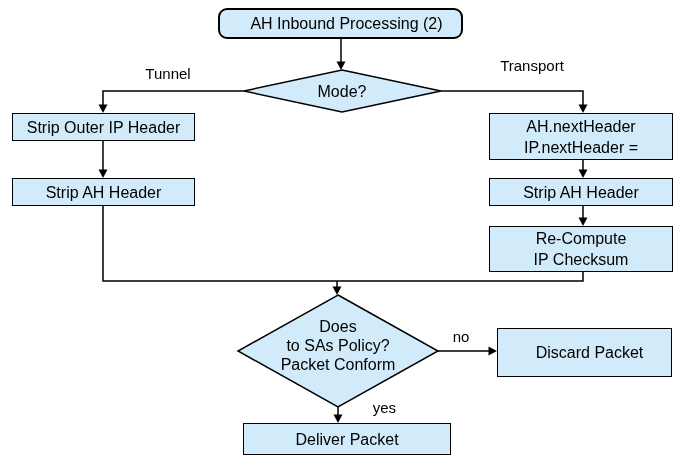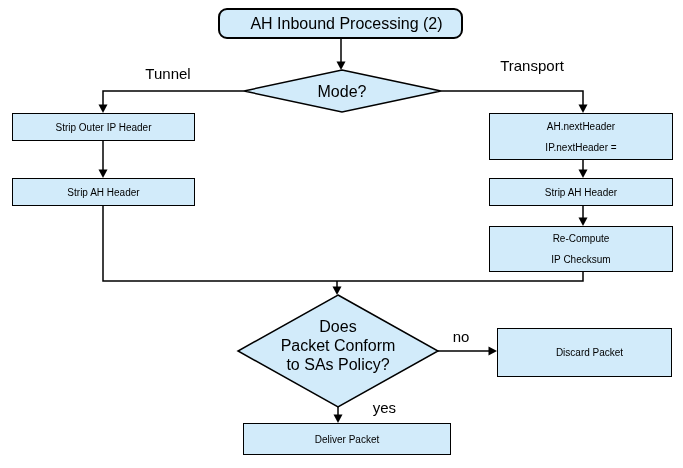--- a/index.html
+++ b/index.html
@@ -19,21 +19,21 @@
   .node {
     position: absolute;
     background: #d2ebfa;
     border: 1.5px solid #000000;
     box-sizing: border-box;
     display: flex;
     flex-direction: column;
     align-items: center;
     justify-content: center;
     text-align: center;
-    font-size: 10px;
+    font-size: 16px;
     line-height: 21px;
   }
   .node.rounded {
     border-radius: 9px;
     border-width: 2px;
     font-size: 16px;
   }
   .dlabel {
     position: absolute;
     text-align: center;
@@ -102,22 +102,22 @@
     <span>IP.nextHeader =</span>
   </div>
   <div class="node" style="left:489px; top:178px; width:184px; height:28px;">Strip AH Header</div>
   <div class="node" style="left:489px; top:226px; width:184px; height:46px;">
     <span>Re-Compute</span>
     <span>IP Checksum</span>
   </div>
 
   <div class="dlabel" style="left:258px; top:317px; width:160px;">
     <div>Does</div>
+    <div>to SAs Policy?</div>
     <div>Packet Conform</div>
-    <div>to SAs Policy?</div>
   </div>
 
   <div class="elabel" style="left:446px; top:329px; width:30px;">no</div>
   <div class="elabel" style="left:356px; top:400px; width:40px;text-align:right;">yes</div>
 
   <div class="node" style="left:497px; top:328px; width:175px; height:49px;padding-left:10px;">Discard Packet</div>
   <div class="node" style="left:243px; top:423px; width:208px; height:32px;">Deliver Packet</div>
 
 </div>
 

